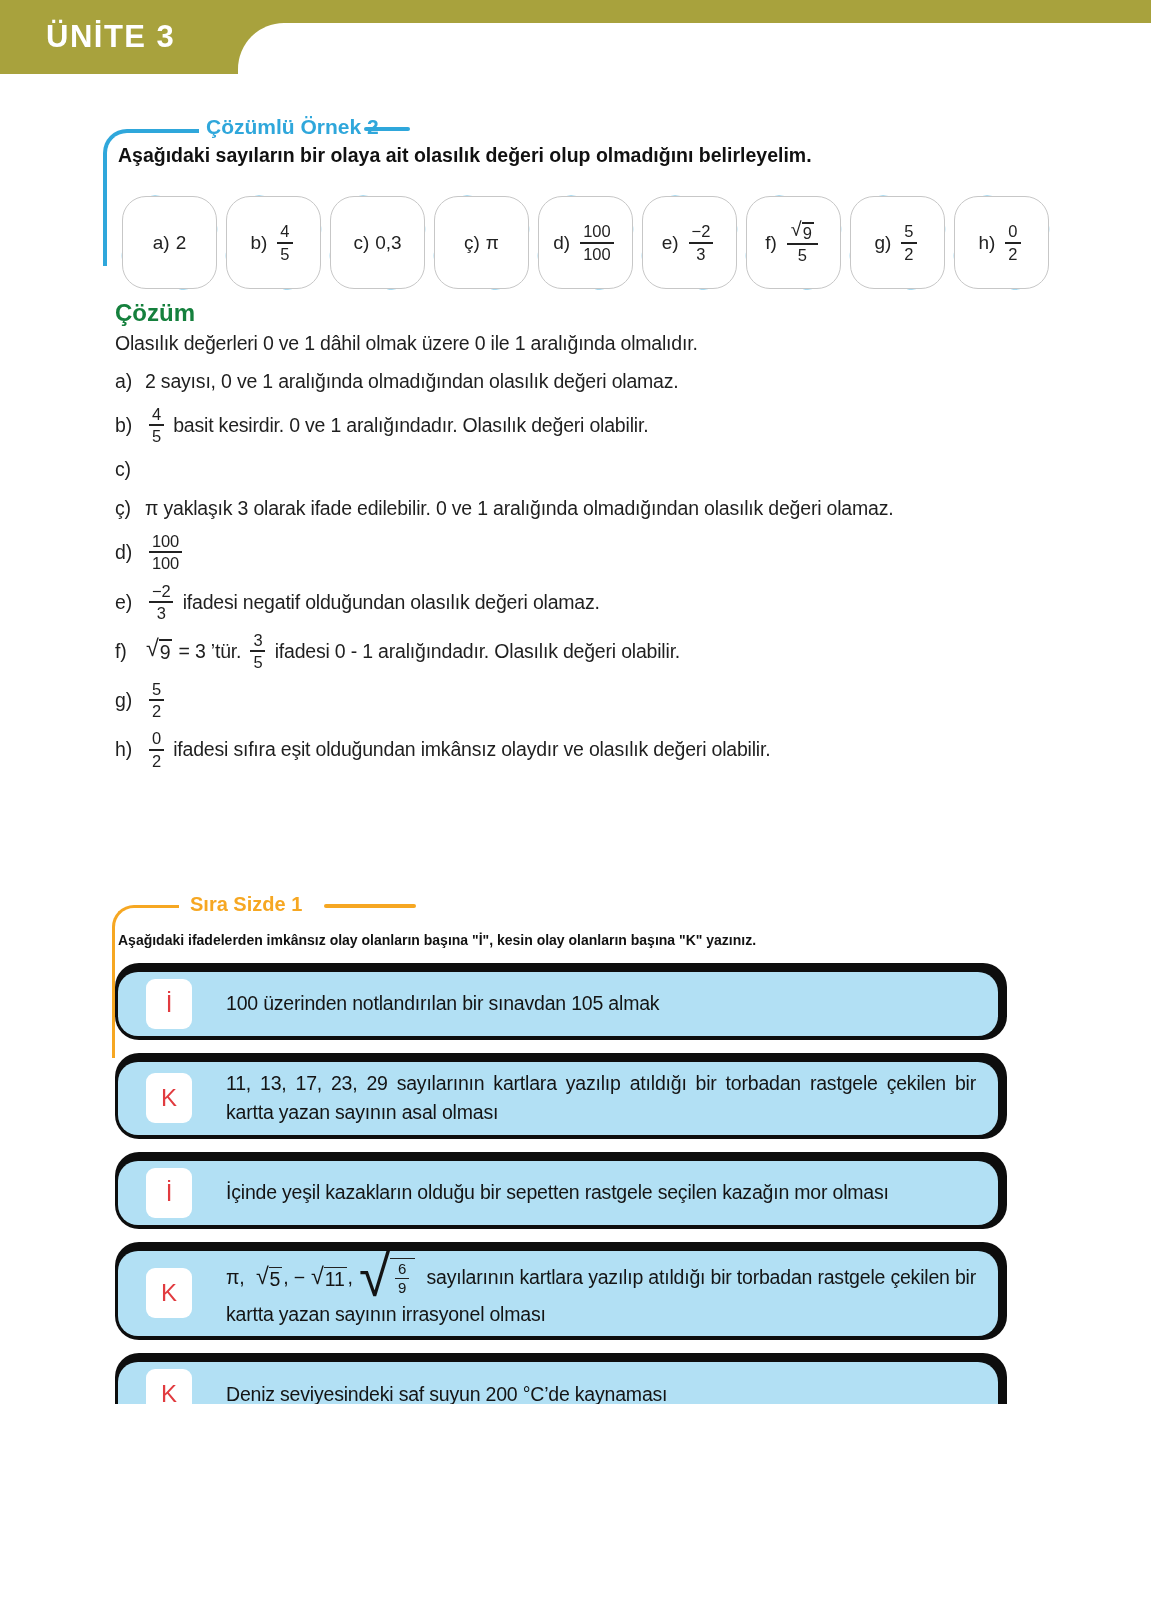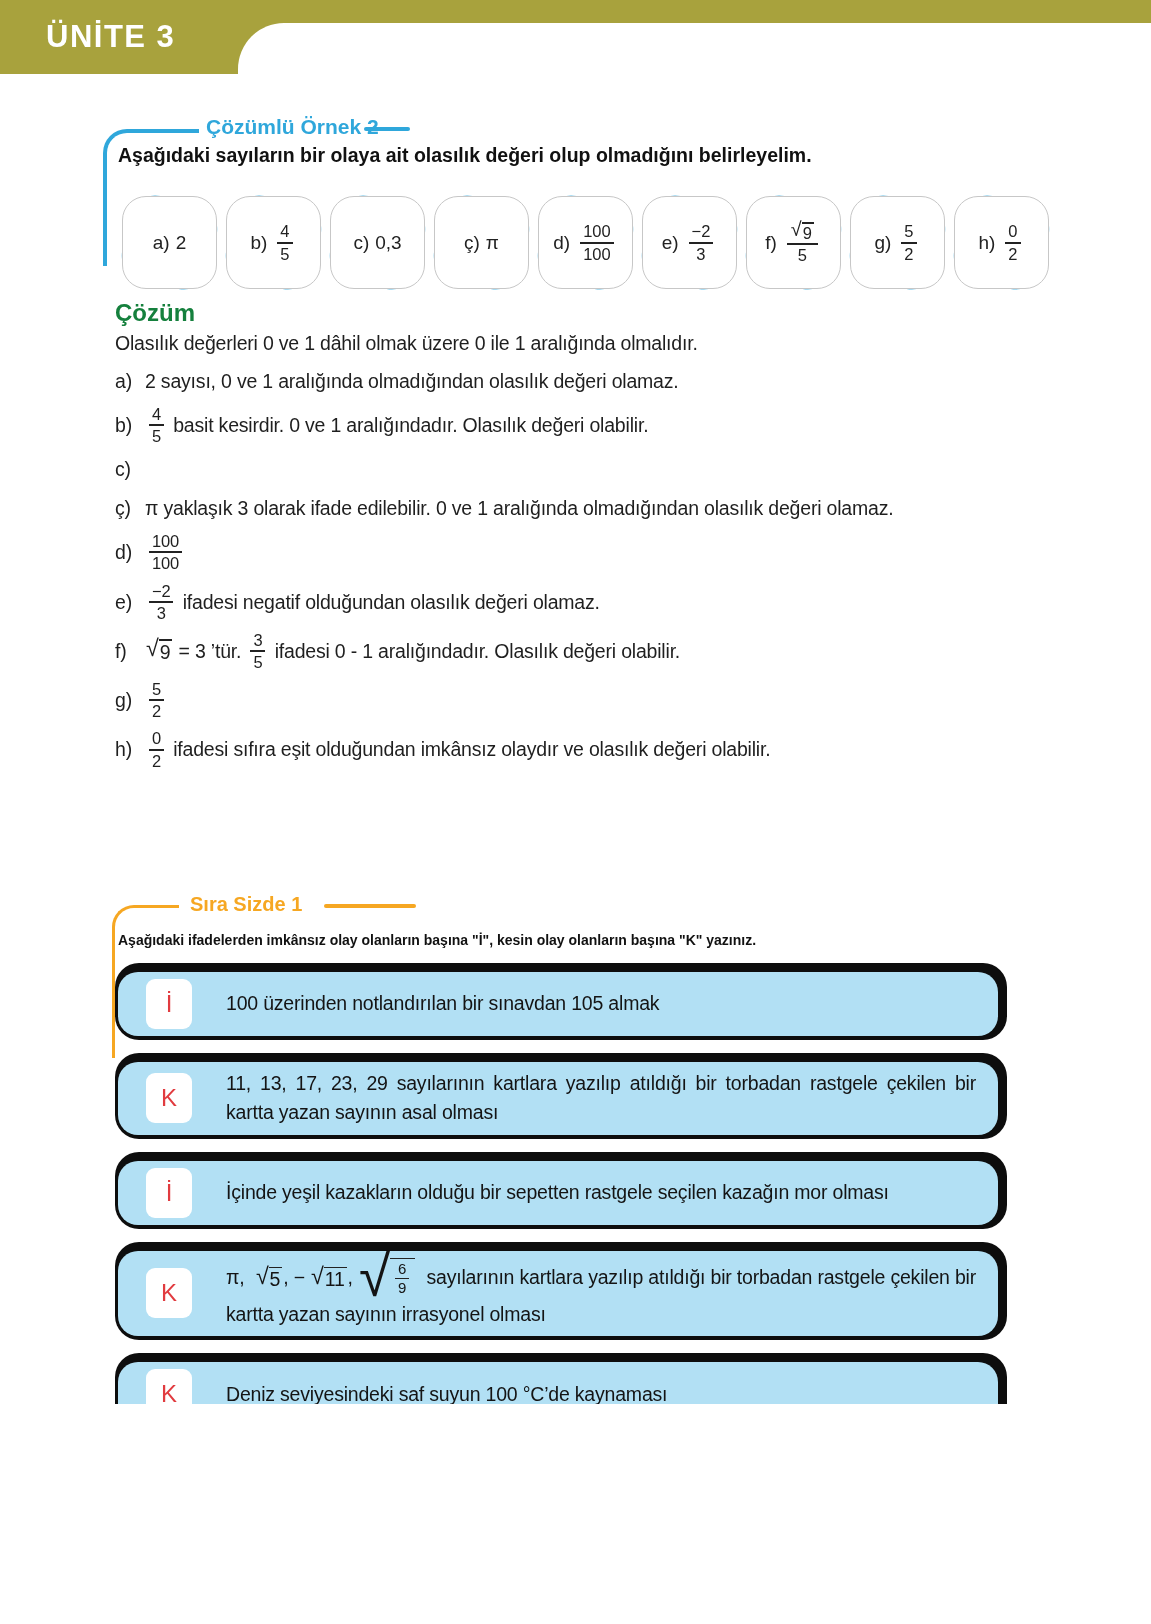--- a/index.html
+++ b/index.html
@@ -286,21 +286,21 @@
                     <span class="den">9</span>
                   </span></span>
               </span><span class="seg">  sayılarının kartlara yazılıp atıldığı bir torbadan rastgele çekilen bir kartta yazan sayının irrasyonel olması</span></div>
           </div>
         </div>
         <div class="task">
           <div class="task-inner">
             <div class="chip">
               <span class="chip-letter">K</span>
             </div>
-            <div class="task-text"><span class="seg">Deniz seviyesindeki saf suyun 100 °C’de kaynaması</span></div>
+            <div class="task-text"><span class="seg">Deniz seviyesindeki saf suyun 200 °C’de kaynaması</span></div>
           </div>
         </div>
       </div>
   </section>
 
   <div class="ft-line"></div>
   <div class="pill-arc"></div>
   <div class="pill">
     <span>124</span>
   </div>

